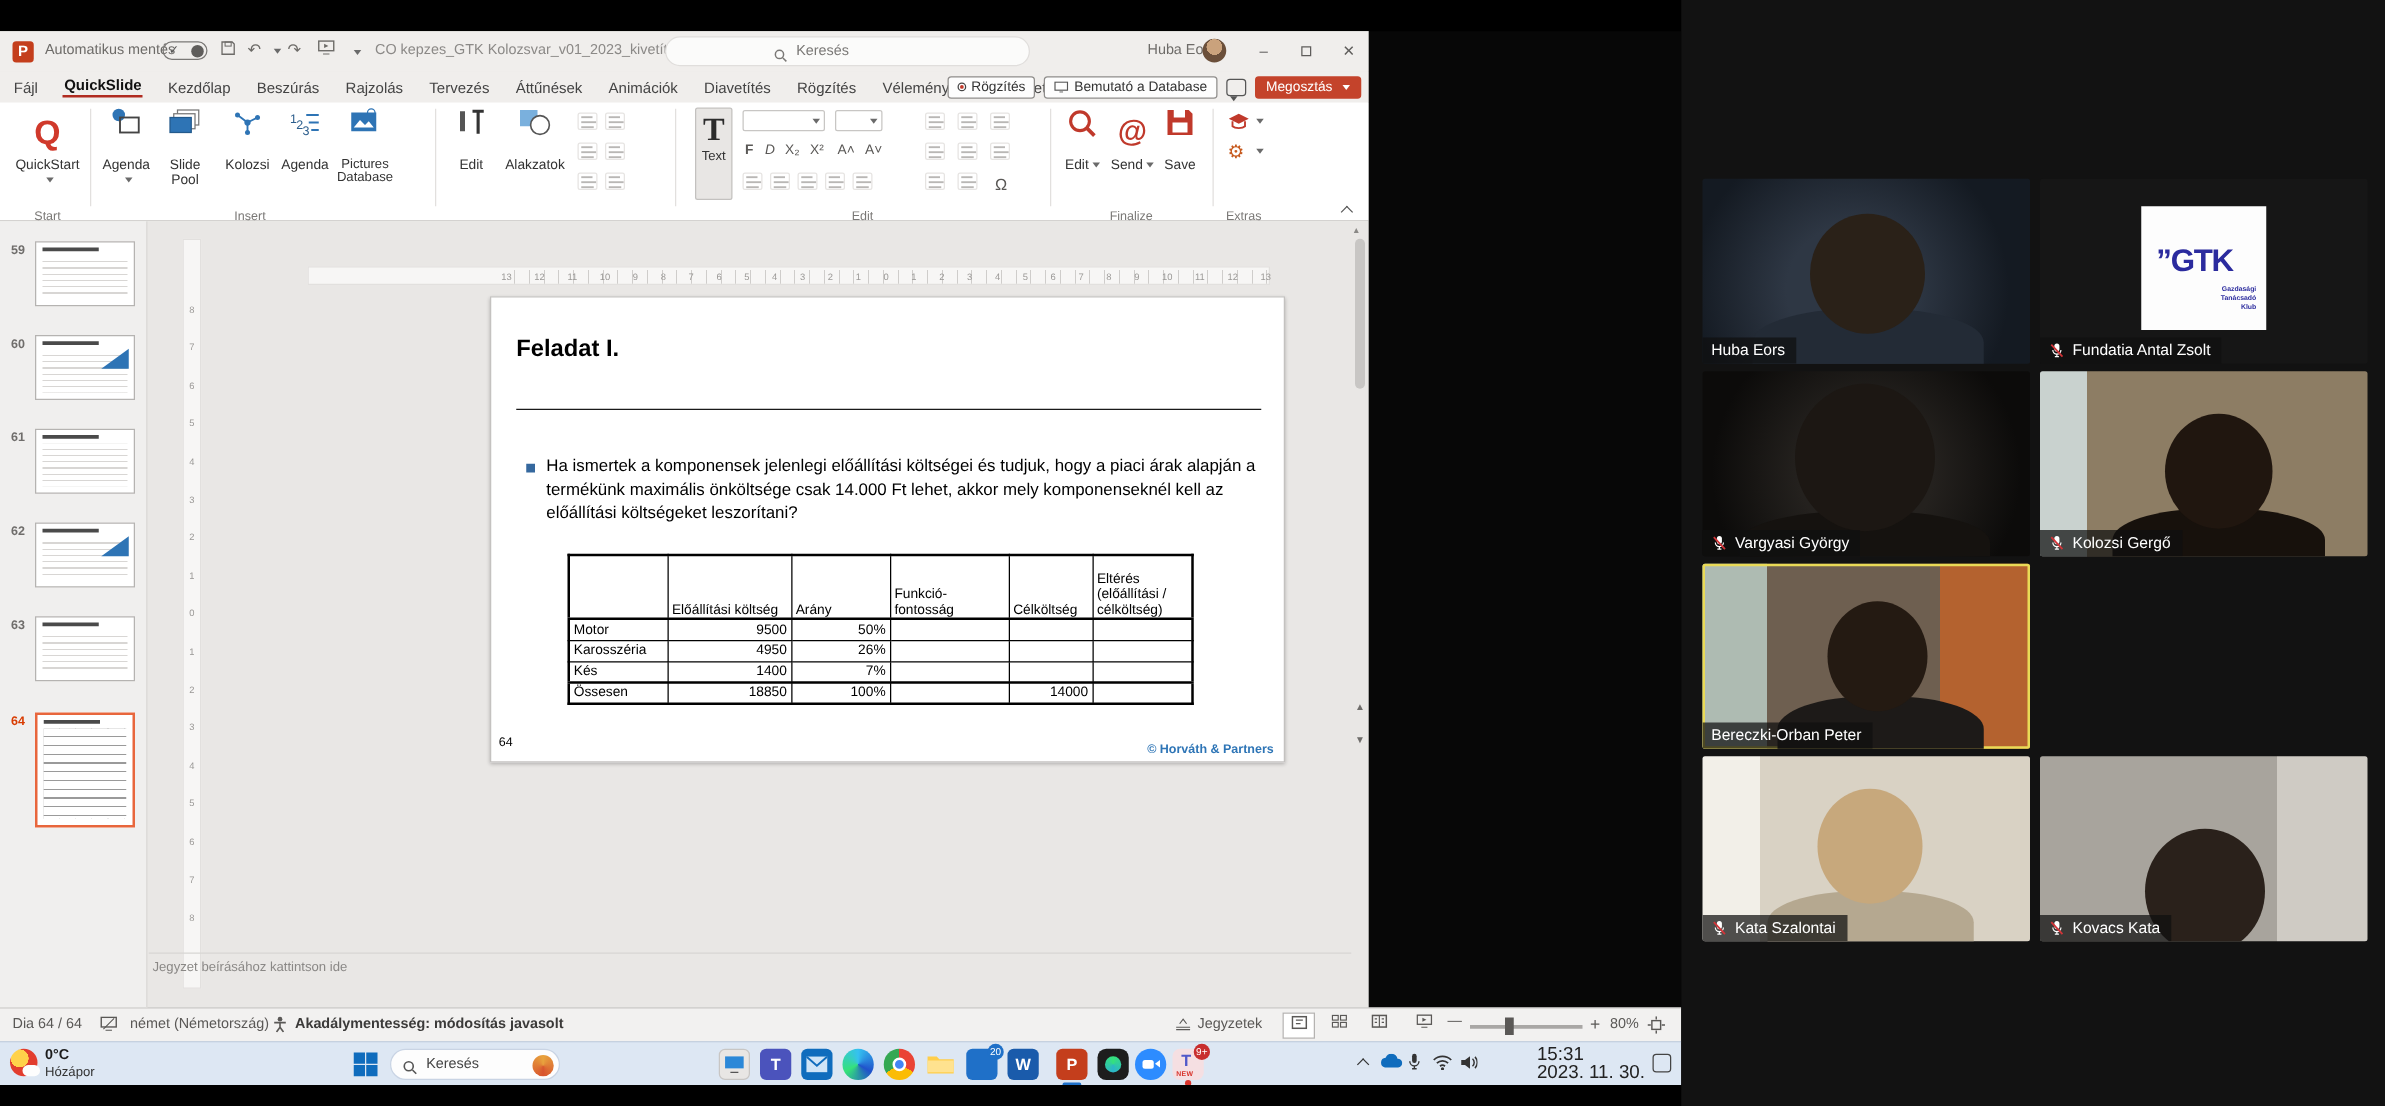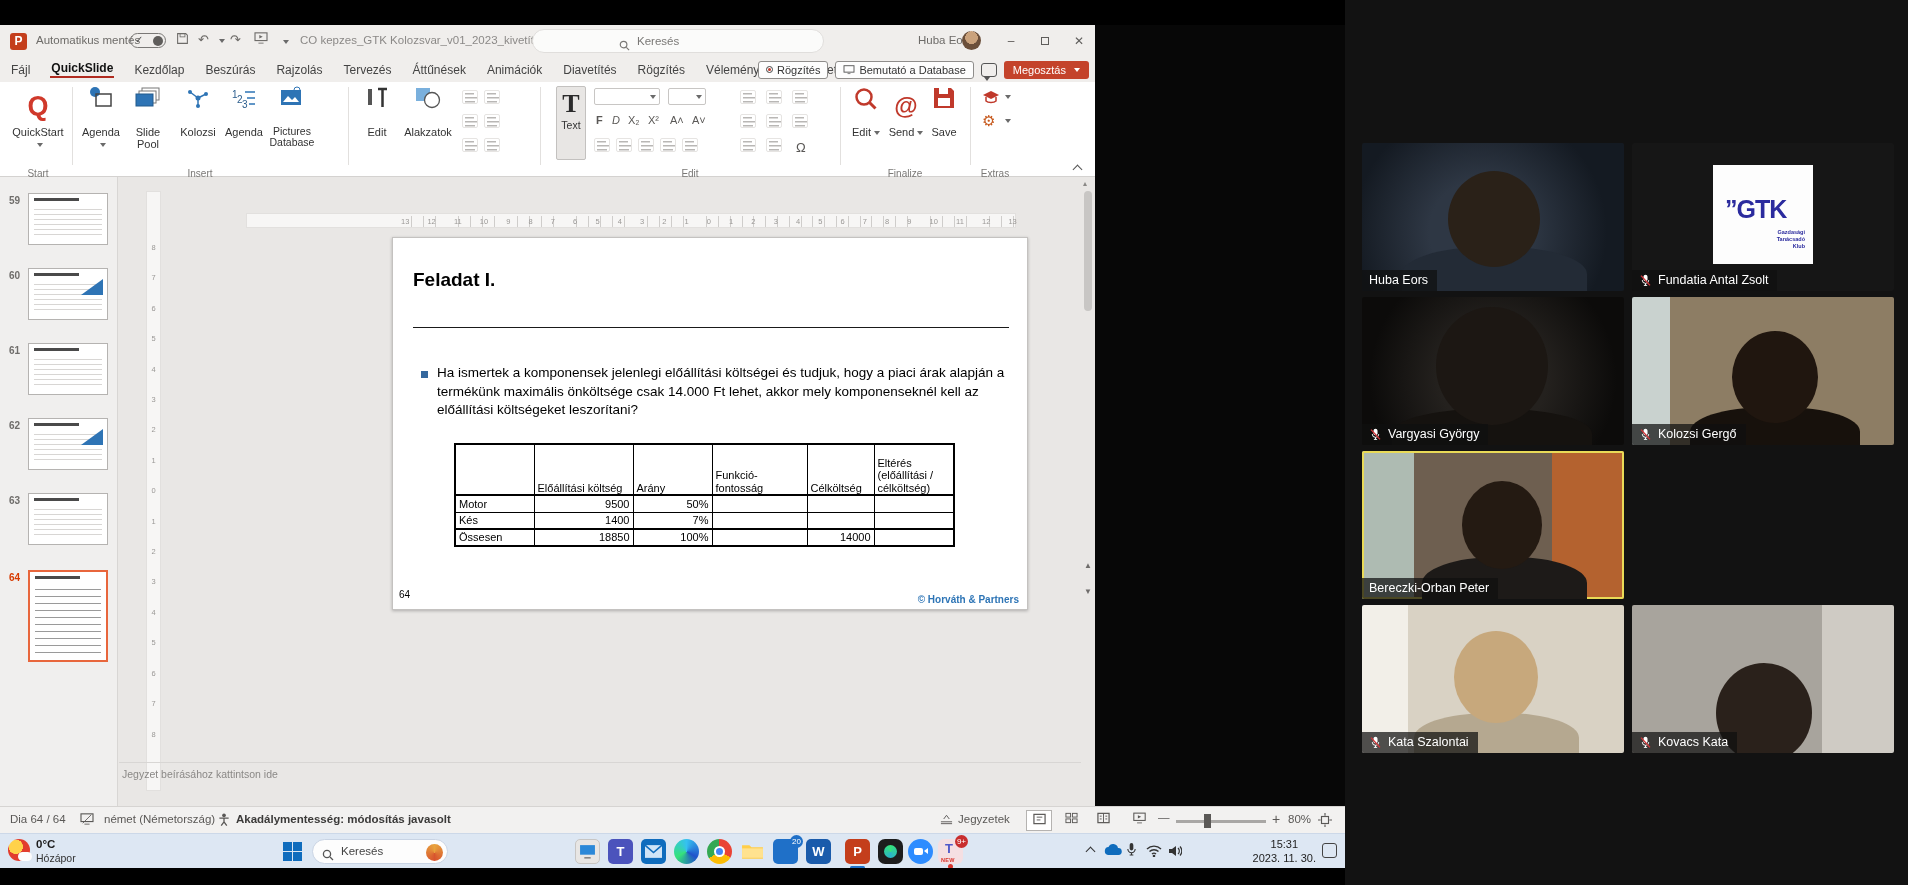--- a/index.html
+++ b/index.html
@@ -120,21 +120,21 @@
   #tb-search{position:absolute;left:312px;top:5px;width:136px;height:25px;background:#fdfdfd;border:1px solid #c9d4e4;border-radius:13px;font-size:11.5px;color:#444;line-height:23px;padding-left:28px;}
   #tb-search .mag{position:absolute;left:9px;top:6px;}
   #tb-search .slogo{position:absolute;right:4px;top:3.5px;width:17px;height:17px;border-radius:50%;background:conic-gradient(#e8a33d,#d8542e,#e8a33d);}
   .app{position:absolute;top:5px;width:25px;height:25px;border-radius:5px;}
   .app .und{position:absolute;left:5px;bottom:-5px;width:15px;height:3px;border-radius:2px;background:#1f70c8;}
   .app .adot{position:absolute;left:10px;bottom:-5px;width:5px;height:5px;border-radius:50%;background:#d8342c;}
   .badge{position:absolute;top:-4px;right:-5px;min-width:13px;height:13px;border-radius:7px;background:#c82e2e;color:#fff;font-size:8px;line-height:13px;text-align:center;padding:0 2px;}
   .badge.blue{background:#1f70c8;}
   .newlbl{position:absolute;bottom:1px;left:3px;font-size:5.5px;font-weight:bold;color:#d8342c;letter-spacing:.3px;}
   .tray{position:absolute;top:10px;color:#333;}
-  #clockblk{position:absolute;right:29px;top:3px;text-align:center;font-size:11px;color:#222;line-height:14px;}
+  #clockblk{position:absolute;right:29px;top:3px;text-align:left;font-size:15px;color:#222;line-height:14px;}
   #notif{position:absolute;right:8px;top:9px;width:15px;height:15px;border:1.3px solid #444;border-radius:3px;}
   #below-task{position:absolute;left:0;top:868px;width:1345px;height:17px;background:#000;}
 
   
   #topstrip{position:absolute;left:0;top:0;width:1345px;height:25px;background:#000;}
 
   
   #teams{position:absolute;left:1345px;top:0;width:563px;height:885px;background:#121212;}
   .tile{position:absolute;width:262px;height:148px;background:#1d1d1d;overflow:hidden;border-radius:2px;}
   .tile.speaking{outline:2.5px solid #e9da57;outline-offset:-2.5px;}
@@ -528,20 +528,28 @@
           </tr>
           <tr class="data">
             <td>Motor</td>
                 <td class="num">9500</td>
                 <td class="num">50%</td>
                 <td></td>
                 <td class="num"></td>
                 <td></td>
           </tr>
           <tr class="data">
+            <td>Karosszéria</td>
+                <td class="num">4950</td>
+                <td class="num">26%</td>
+                <td></td>
+                <td class="num"></td>
+                <td></td>
+          </tr>
+          <tr class="data">
             <td>Kés</td>
                 <td class="num">1400</td>
                 <td class="num">7%</td>
                 <td></td>
                 <td class="num"></td>
                 <td></td>
           </tr>
           <tr class="data total">
             <td>Össesen</td>
                 <td class="num">18850</td>

